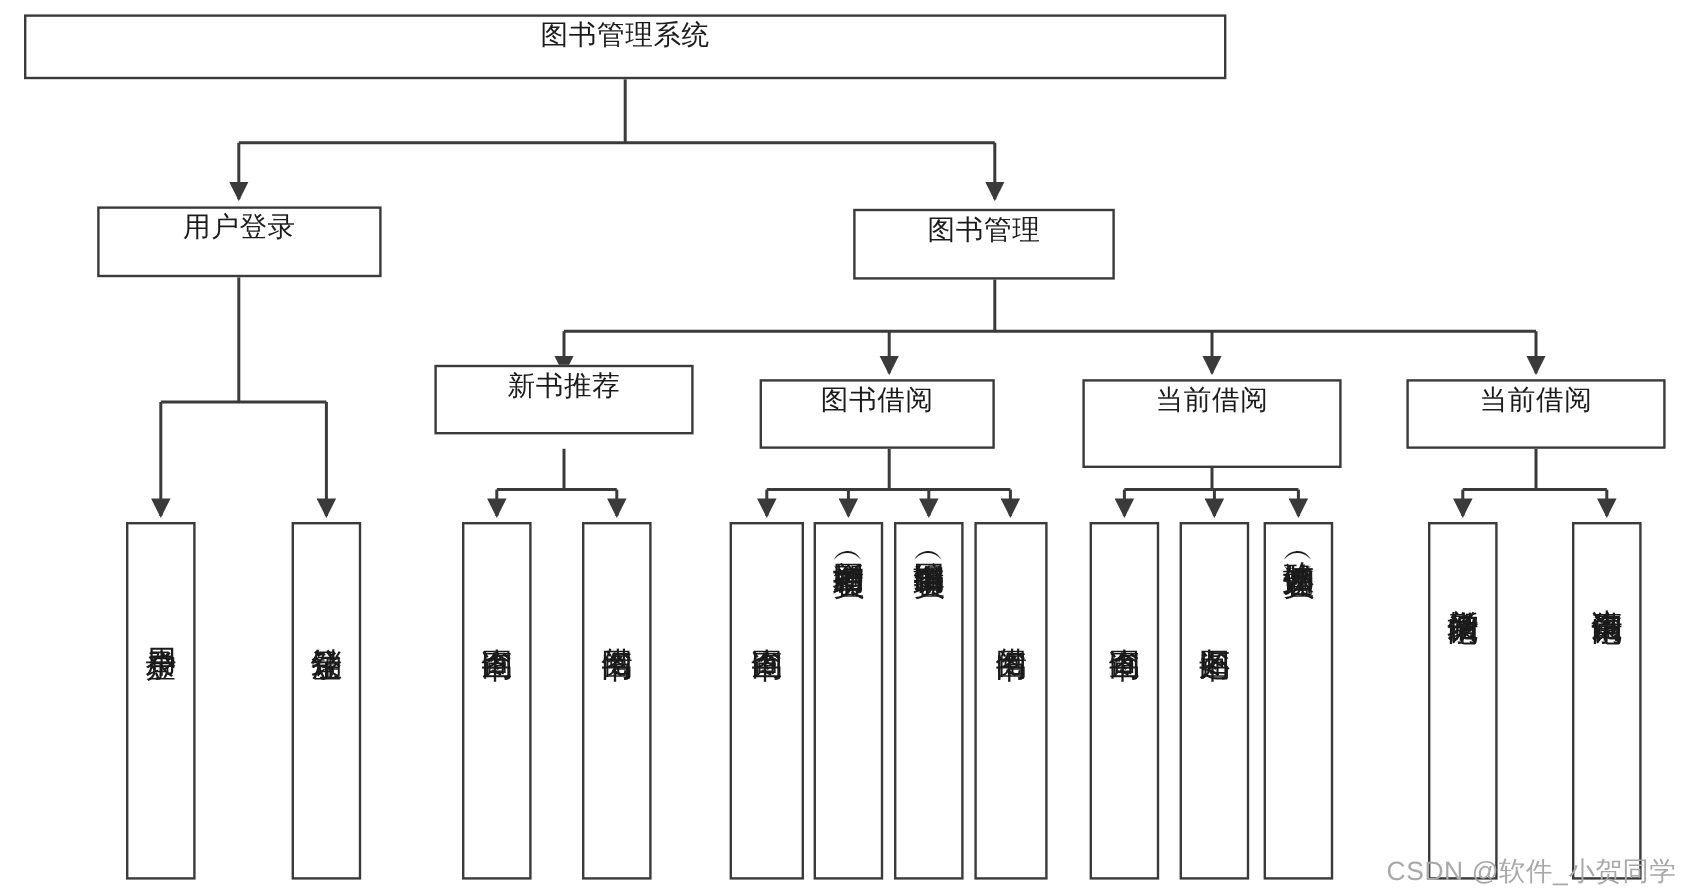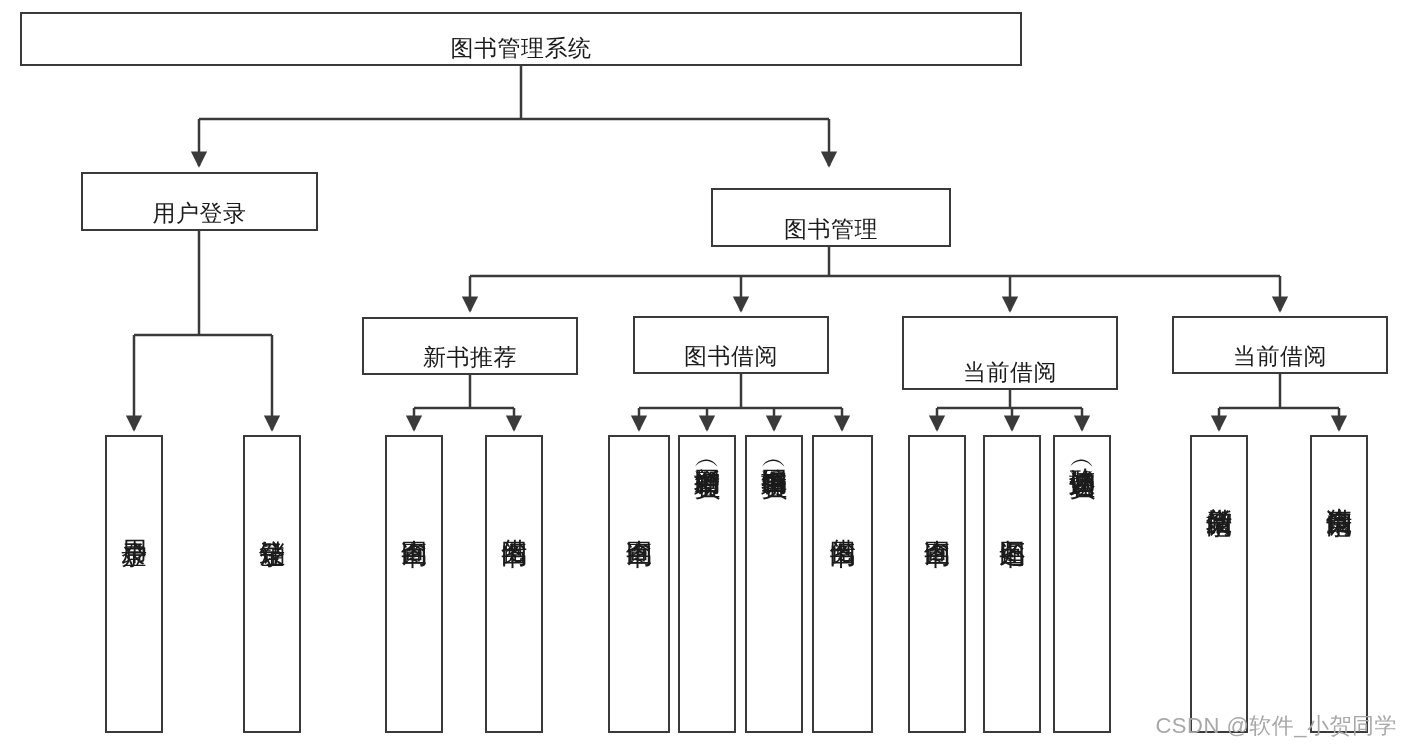--- a/index.html
+++ b/index.html
@@ -25,21 +25,21 @@
     width: 1405px;
     height: 747px;
     pointer-events: none;
   }
   .node {
     position: absolute;
     box-sizing: border-box;
     background: #ffffff;
     border: 2.5px solid #3a3a3a;
     display: flex;
-    align-items: flex-end;
+    align-items: flex-start;
     justify-content: center;
     color: #1b1b1b;
   }
   .node.h {
     font-size: 23px;
     letter-spacing: 0.5px;
   }
   .node.leaf {
     align-items: flex-start;
     justify-content: center;
@@ -121,25 +121,25 @@
     </g>
   </svg>
 
   <div class="node h" style="left:20px; top:12px; width:1002px; height:54px;">
     <span>图书管理系统</span>
   </div>
 
   <div class="node h" style="left:81px; top:172px; width:237px; height:59px;">
     <span>用户登录</span>
   </div>
-  <div class="node h" style="left:711px; top:188px; width:240px; height:59px;">
+  <div class="node h" style="left:711px; top:174px; width:218px; height:59px;">
     <span>图书管理</span>
   </div>
 
-  <div class="node h" style="left:362px; top:317px; width:216px; height:58px;">
+  <div class="node h" style="left:362px; top:304px; width:216px; height:58px;">
     <span>新书推荐</span>
   </div>
   <div class="node h" style="left:633px; top:316px; width:196px; height:58px;">
     <span>图书借阅</span>
   </div>
   <div class="node h" style="left:902px; top:316px; width:216px; height:74px;">
     <span>当前借阅</span>
   </div>
   <div class="node h" style="left:1172px; top:316px; width:216px; height:58px;">
     <span>当前借阅</span>

